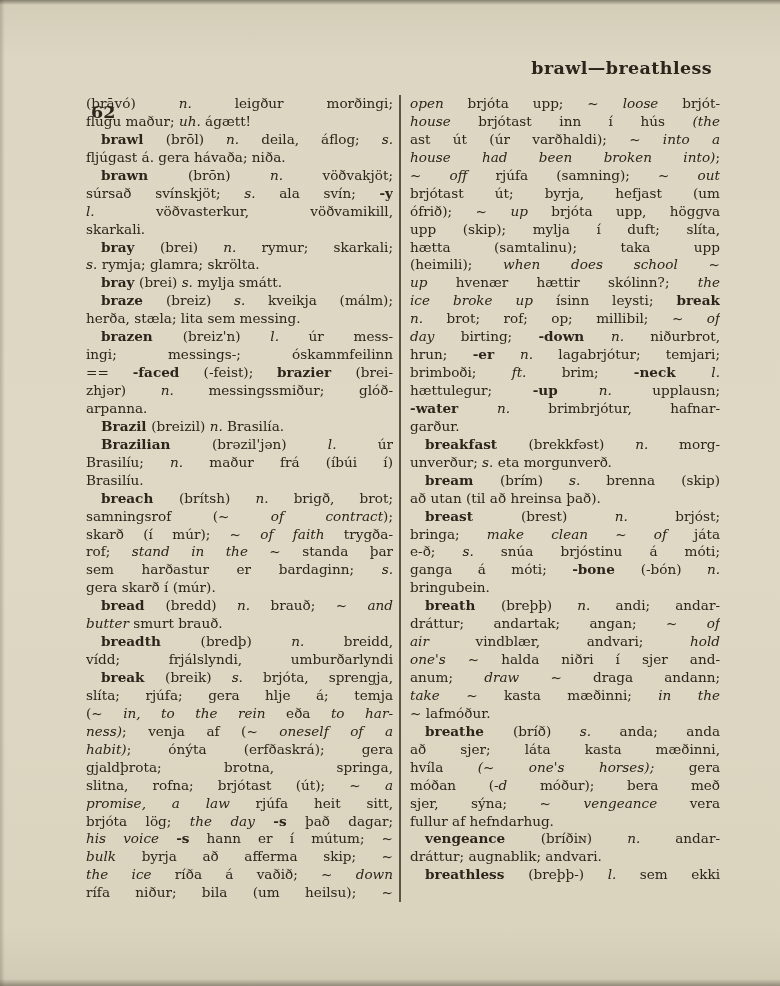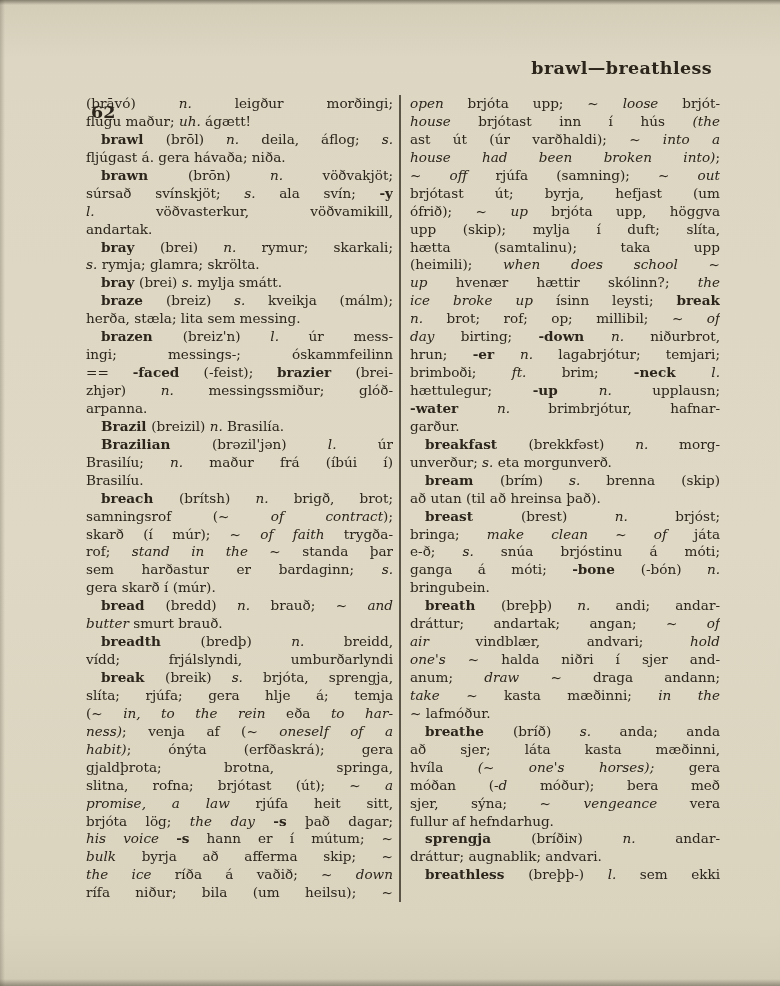--- a/index.html
+++ b/index.html
@@ -45,21 +45,21 @@
   </div>
   <div class="body">
     <div class="col left">
         <div class="ln jst"><span class="s-r">(brāvó) </span><span class="s-i">n.</span><span class="s-r"> leigður morðingi;</span></div>
         <div class="ln"><span class="s-r">flugu maður; </span><span class="s-i">uh.</span><span class="s-r"> ágætt!</span></div>
         <div class="ln jst ind"><span class="s-b">brawl </span><span class="s-r">(brōl) </span><span class="s-i">n.</span><span class="s-r"> deila, áflog; </span><span class="s-i">s.</span></div>
         <div class="ln"><span class="s-r">fljúgast á. gera hávaða; niða.</span></div>
         <div class="ln jst ind"><span class="s-b">brawn </span><span class="s-r">(brōn) </span><span class="s-i">n.</span><span class="s-r"> vöðvakjöt;</span></div>
         <div class="ln jst"><span class="s-r">súrsað svínskjöt; </span><span class="s-i">s.</span><span class="s-r"> ala svín; </span><span class="s-b">-y</span></div>
         <div class="ln jst"><span class="s-i">l.</span><span class="s-r"> vöðvasterkur, vöðvamikill,</span></div>
-        <div class="ln"><span class="s-r">andartak.</span></div>
+        <div class="ln"><span class="s-r">skarkali.</span></div>
         <div class="ln jst ind"><span class="s-b">bray </span><span class="s-r">(brei) </span><span class="s-i">n.</span><span class="s-r"> rymur; skarkali;</span></div>
         <div class="ln"><span class="s-i">s.</span><span class="s-r"> rymja; glamra; skrölta.</span></div>
         <div class="ln ind"><span class="s-b">bray </span><span class="s-r">(brei) </span><span class="s-i">s.</span><span class="s-r"> mylja smátt.</span></div>
         <div class="ln jst ind"><span class="s-b">braze </span><span class="s-r">(breiz) </span><span class="s-i">s.</span><span class="s-r"> kveikja (málm);</span></div>
         <div class="ln"><span class="s-r">herða, stæla; lita sem messing.</span></div>
         <div class="ln jst ind"><span class="s-b">brazen </span><span class="s-r">(breiz'n) </span><span class="s-i">l.</span><span class="s-r"> úr mess-</span></div>
         <div class="ln jst"><span class="s-r">ingi; messings-; óskammfeilinn</span></div>
         <div class="ln jst"><span class="s-r">== </span><span class="s-b">-faced </span><span class="s-r">(-feist); </span><span class="s-b">brazier </span><span class="s-r">(brei-</span></div>
         <div class="ln jst"><span class="s-r">zhjər) </span><span class="s-i">n.</span><span class="s-r"> messingssmiður; glóð-</span></div>
         <div class="ln"><span class="s-r">arpanna.</span></div>
@@ -127,18 +127,18 @@
         <div class="ln jst"><span class="s-i">one's ~</span><span class="s-r"> halda niðri í sjer and-</span></div>
         <div class="ln jst"><span class="s-r">anum; </span><span class="s-i">draw ~</span><span class="s-r"> draga andann;</span></div>
         <div class="ln jst"><span class="s-i">take ~</span><span class="s-r"> kasta mæðinni; </span><span class="s-i">in the</span></div>
         <div class="ln"><span class="s-i">~</span><span class="s-r"> lafmóður.</span></div>
         <div class="ln jst ind"><span class="s-b">breathe </span><span class="s-r">(bríð) </span><span class="s-i">s.</span><span class="s-r"> anda; anda</span></div>
         <div class="ln jst"><span class="s-r">að sjer; láta kasta mæðinni,</span></div>
         <div class="ln jst"><span class="s-r">hvíla </span><span class="s-i">(~ one's horses);</span><span class="s-r"> gera</span></div>
         <div class="ln jst"><span class="s-r">móðan (</span><span class="s-i">-d</span><span class="s-r"> móður); bera með</span></div>
         <div class="ln jst"><span class="s-r">sjer, sýna; </span><span class="s-i">~ vengeance</span><span class="s-r"> vera</span></div>
         <div class="ln"><span class="s-r">fullur af hefndarhug.</span></div>
-        <div class="ln jst ind"><span class="s-b">sprengja </span><span class="s-r">(bríðiɴ) </span><span class="s-i">n.</span><span class="s-r"> andar-</span></div>
+        <div class="ln jst ind"><span class="s-b">vengeance </span><span class="s-r">(bríðiɴ) </span><span class="s-i">n.</span><span class="s-r"> andar-</span></div>
         <div class="ln"><span class="s-r">dráttur; augnablik; andvari.</span></div>
         <div class="ln jst ind"><span class="s-b">breathless </span><span class="s-r">(breþþ-) </span><span class="s-i">l.</span><span class="s-r"> sem ekki</span></div>
       </div>
   </div>
 </div>
 
 </body></html>

